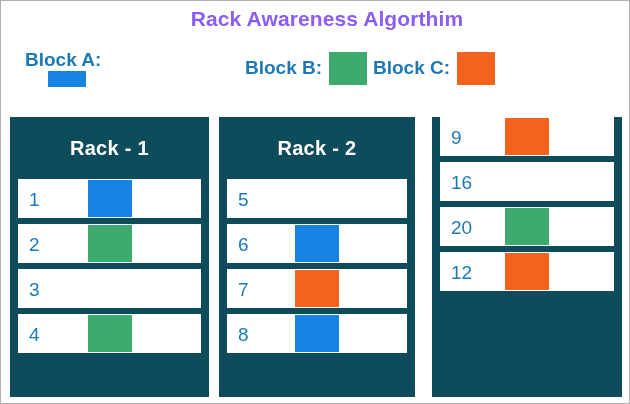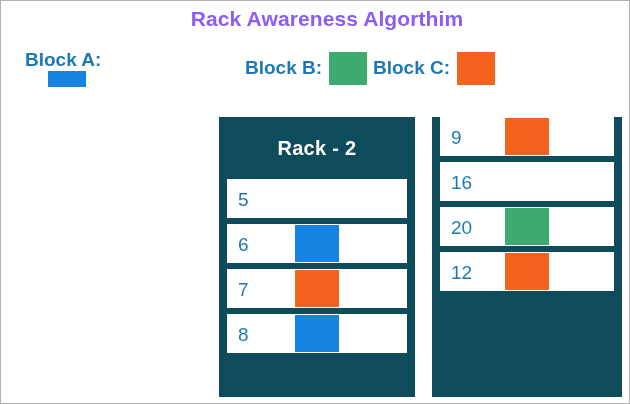--- a/index.html
+++ b/index.html
@@ -143,20 +143,39 @@
 
     <div class="legend-item c">
       <span class="legend-label">Block C:</span>
       <span class="legend-swatch" style="background: rgb(244, 99, 30);"></span>
     </div>
 
   </div>
 
   <div class="racks">
 
+    <div class="rack rack-1">
+      <div class="rack-title">Rack - 1</div>
+      <div class="slot">
+        <span class="slot-number">1</span>
+        <span class="slot-block" style="background: rgb(22, 131, 226);"></span>
+      </div>
+      <div class="slot">
+        <span class="slot-number">2</span>
+        <span class="slot-block" style="background: rgb(60, 171, 109);"></span>
+      </div>
+      <div class="slot">
+        <span class="slot-number">3</span>
+
+      </div>
+      <div class="slot">
+        <span class="slot-number">4</span>
+        <span class="slot-block" style="background: rgb(60, 171, 109);"></span>
+      </div>
+    </div>
 
     <div class="rack rack-2">
       <div class="rack-title">Rack - 2</div>
       <div class="slot">
         <span class="slot-number">5</span>
 
       </div>
       <div class="slot">
         <span class="slot-number">6</span>
         <span class="slot-block" style="background: rgb(22, 131, 226);"></span>

